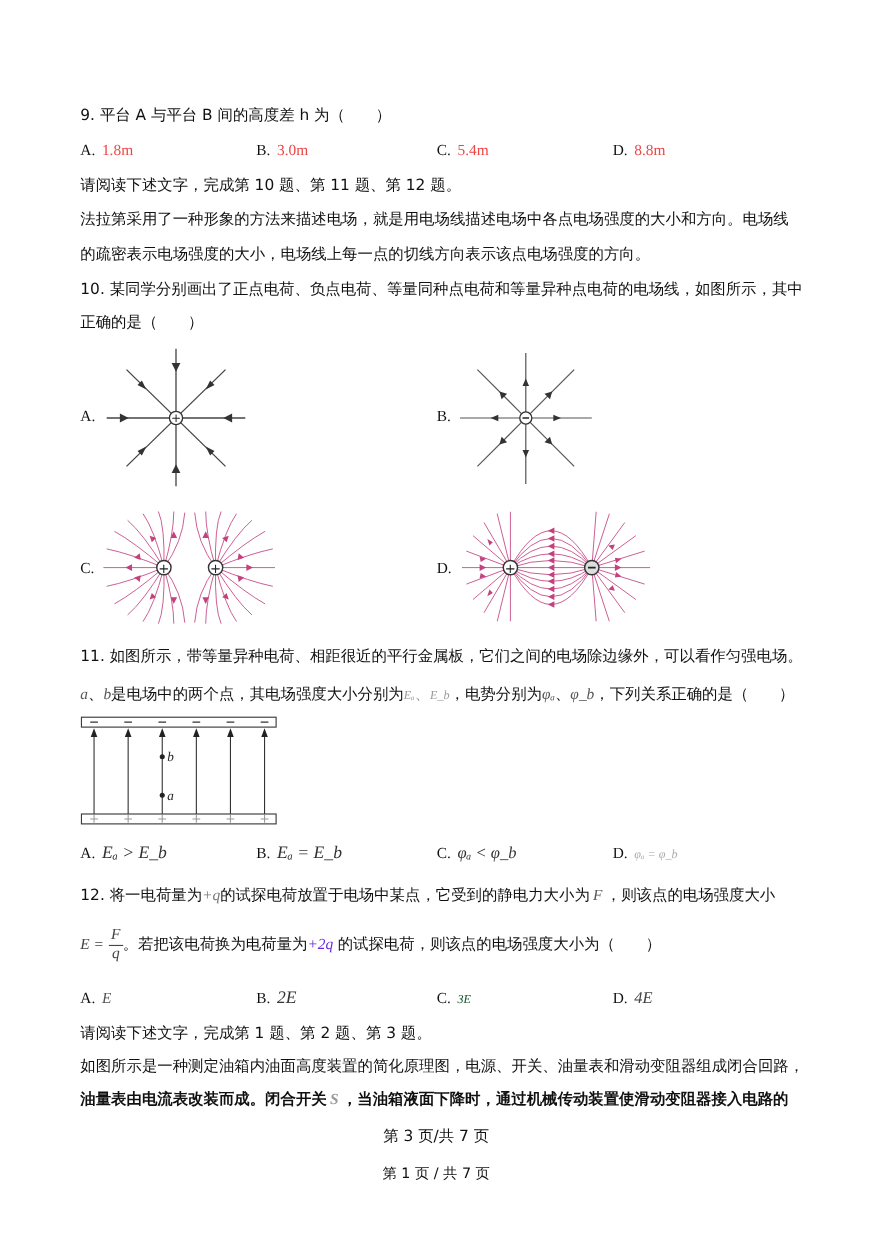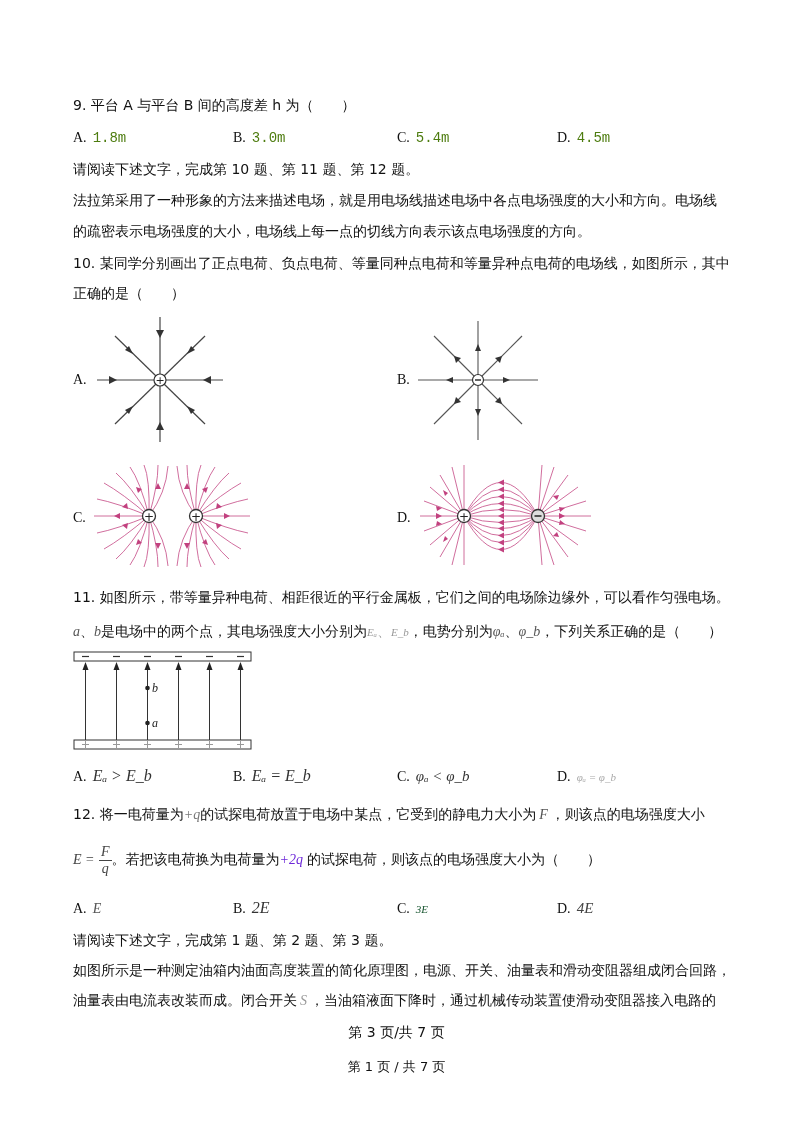--- a/index.html
+++ b/index.html
@@ -1,21 +1,21 @@
 <!DOCTYPE html>
 <html><head>
 <meta charset="utf-8">
 <style>
   html, body { margin: 0; padding: 0; background: #ffffff; }
   body { width: 793px; height: 1122px; position: relative; overflow: hidden;
          font-family: "DejaVu Sans", "Liberation Sans", sans-serif; color: #111; }
   .line { position: absolute; left: 73px; font-size: 14px; line-height: 20px; white-space: nowrap; }
   .opt { position: absolute; font-size: 14px; line-height: 20px; white-space: nowrap; }
   .opt .lbl { font-family: "Liberation Serif", serif; margin-right: 6px; }
-  .grey { color: #4d7c0f; font-family: Liberation Mono, monospace; }
+  .grey { color: #ef4444; font-family: Liberation Serif, serif; }
   .mathi { font-family: "Liberation Serif", serif; font-style: italic; }
   .fig { position: absolute; }
   .figlbl { position: absolute; font-family: "Liberation Serif", serif; font-size: 14px; }
   .frac { display: inline-block; vertical-align: middle; text-align: center; font-family: "Liberation Serif", serif; font-style: italic; color: #444; }
   .frac .num { display: block; border-bottom: 1px solid #444; padding: 0 2px; line-height: 16px; }
   .frac .den { display: block; line-height: 16px; }
   .footer { position: absolute; width: 793px; text-align: center; font-size: 14px; }
 </style>
 </head>
 <body>
@@ -24,21 +24,21 @@
 <div class="opt" style="left:73px; top:127px;">
   <span class="lbl">A.</span><span class="grey">1.8m</span>
 </div>
 <div class="opt" style="left:233px; top:127px;">
   <span class="lbl">B.</span><span class="grey">3.0m</span>
 </div>
 <div class="opt" style="left:397px; top:127px;">
   <span class="lbl">C.</span><span class="grey">5.4m</span>
 </div>
 <div class="opt" style="left:557px; top:127px;">
-  <span class="lbl">D.</span><span class="grey">4.5m</span>
+  <span class="lbl">D.</span><span class="grey">8.8m</span>
 </div>
 
 <div class="line" style="top:159px;">请阅读下述文字，完成第 10 题、第 11 题、第 12 题。</div>
 <div class="line" style="top:190px;">法拉第采用了一种形象的方法来描述电场，就是用电场线描述电场中各点电场强度的大小和方向。电场线</div>
 <div class="line" style="top:221px;">的疏密表示电场强度的大小，电场线上每一点的切线方向表示该点电场强度的方向。</div>
 
 <div class="line" style="top:253px;">10. 某同学分别画出了正点电荷、负点电荷、等量同种点电荷和等量异种点电荷的电场线，如图所示，其中</div>
 <div class="line" style="top:283px;">正确的是（　　）</div>
 
 <div class="figlbl" style="left:73px; top:372px;">A.</div>
@@ -303,18 +303,18 @@
 </div>
 <div class="opt" style="left:397px; top:898px;">
   <span class="lbl">C.</span><span class="mathi" style="color:#14532d;font-size:11px;">3E</span>
 </div>
 <div class="opt" style="left:557px; top:898px;">
   <span class="lbl">D.</span><span class="mathi" style="color:#444;font-size:15px;text-align:center;">4E</span>
 </div>
 
 <div class="line" style="top:930px;text-align:right;">请阅读下述文字，完成第 1 题、第 2 题、第 3 题。</div>
 <div class="line" style="top:960px;">如图所示是一种测定油箱内油面高度装置的简化原理图，电源、开关、油量表和滑动变阻器组成闭合回路，</div>
-<div class="line" style="top:990px;">
+<div class="line" style="top:990px;font-weight:bold;">
   <span>油量表由电流表改装而成。闭合开关</span><span class="mathi" style="color:#999;margin:0 3px;">S</span><span>，当油箱液面下降时，通过机械传动装置使滑动变阻器接入电路的</span>
 </div>
 
 <div class="footer" style="top:1024px;">第 3 页/共 7 页</div>
 <div class="footer" style="top:1058px; font-size:13px;">第 1 页 / 共 7 页</div>
 
 </body></html>

